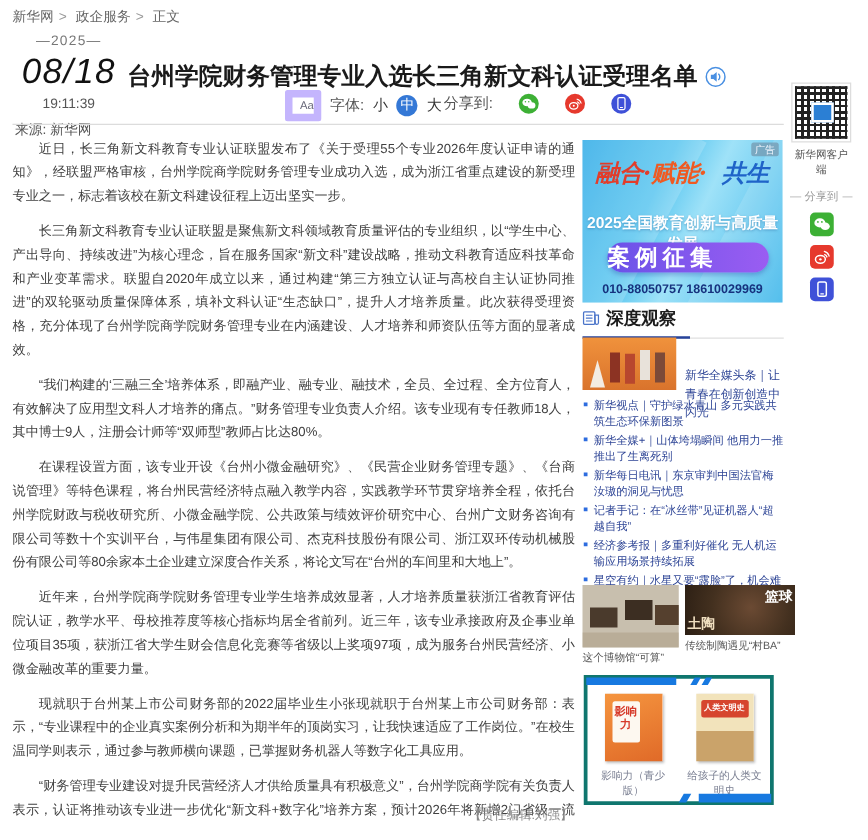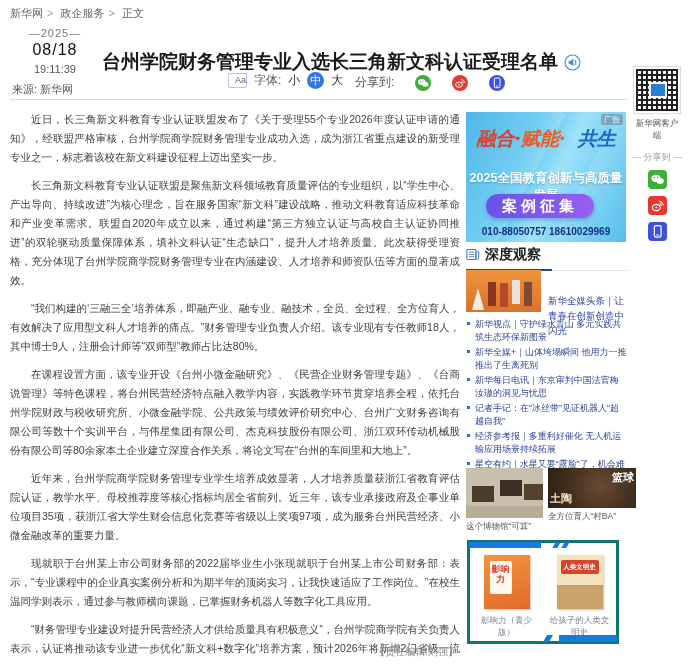--- a/index.html
+++ b/index.html
@@ -7,33 +7,33 @@
         font-family:"Liberation Sans","DejaVu Sans",sans-serif;}
 
   
   .crumbs{position:absolute;left:10px;top:6px;font-size:11px;color:#666;}
   .crumbs span{margin-right:4px;}
   .crumbs .sep{color:#999;}
 
   
   .dateblock{position:absolute;left:12px;top:27px;width:86px;text-align:center;}
   .dateblock .yr{font-size:11px;color:#777;letter-spacing:1px;}
-  .dateblock .md{font-size:16px;color:#111;margin-top:2px;letter-spacing:1px;}
+  .dateblock .md{font-size:28px;color:#111;margin-top:2px;letter-spacing:1px;font-style:italic;}
   .dateblock .tm{font-size:11px;color:#555;margin-top:4px;}
   .dateblock .src{font-size:11px;color:#555;margin-top:7px;text-align:left;}
 
   
   .title{position:absolute;left:102px;top:36px;width:486px;font-size:19px;font-weight:bold;
          color:#1a1a1a;line-height:26px;}
   .audio{display:inline-block;vertical-align:-3px;margin-left:6px;cursor:pointer;}
 
   
   .toolbar{position:absolute;left:228px;top:72px;display:flex;align-items:center;gap:7px;
            font-size:12px;color:#555;}
-  .aa{display:inline-block;width:17px;height:13px;line-height:13px;border:1px solid #c4b5fd;
+  .aa{display:inline-block;width:17px;height:13px;line-height:13px;border:6px solid #c4b5fd;
       border-radius:2px;font-size:9px;color:#667;text-align:right;}
   .fsize{color:#333;cursor:pointer;}
   .fsize.sel{display:inline-block;width:17px;height:17px;line-height:17px;border-radius:50%;
       background:#3478d6;color:#fff;text-align:center;font-size:11px;}
   .sharerow{position:absolute;left:355px;top:74px;display:flex;align-items:center;gap:21px;
             font-size:12px;color:#555;}
   .cicon{width:16px;height:16px;border-radius:50%;display:inline-block;cursor:pointer;}
 
   .hdr-divider{position:absolute;left:10px;top:99px;width:617px;border-top:1px solid #dcdcdc;}
 
@@ -50,22 +50,22 @@
       background:rgba(255,255,255,.18);transform:rotate(28deg);}
   .ad:after{content:"";position:absolute;width:70px;height:190px;right:-28px;top:-20px;
       background:rgba(255,255,255,.14);transform:rotate(28deg);}
   .ad .tag{position:absolute;top:2px;right:3px;font-size:8px;color:#f2f7ff;
       background:rgba(110,130,150,.55);padding:0 3px;border-radius:2px;z-index:3;}
   .ad .l1{position:absolute;top:14px;width:100%;text-align:center;font-weight:bold;font-style:italic;
       font-size:19px;z-index:2;font-family:"DejaVu Serif","Liberation Serif",serif;}
   .ad .l1 .r1{color:#e23c2a;} .ad .l1 .r2{color:#ef5a22;margin-top:36px;} .ad .l1 .r3{color:#1f63c8;margin-left:12px;}
   .ad .l2{position:absolute;top:58px;width:100%;text-align:center;color:#fff;font-weight:bold;
       font-size:12.5px;z-index:2;text-shadow:0 1px 2px rgba(20,80,140,.4);}
-  .ad .btn{position:absolute;top:82px;left:20px;width:108px;height:24px;line-height:24px;z-index:2;
-      text-align:center;color:#fff;font-weight:bold;font-size:15px;letter-spacing:4px;
+  .ad .btn{position:absolute;top:82px;left:20px;width:129px;height:24px;line-height:24px;z-index:2;
+      text-align:left;color:#fff;font-weight:bold;font-size:18px;letter-spacing:4px;
       border-radius:13px;background:linear-gradient(90deg,#6a52e8,#9a5df2);
       box-shadow:0 2px 4px rgba(40,60,160,.35);}
   .ad .tel{position:absolute;top:114px;width:100%;text-align:center;color:#16327e;
       font-weight:bold;font-size:10px;z-index:2;}
 
   
   .deep-hd{position:absolute;left:466px;top:246px;width:161px;border-bottom:1px solid #e0e0e0;
       padding-bottom:6px;font-size:14px;font-weight:bold;color:#1b1b1b;}
   .deep-hd svg{vertical-align:-2px;margin-right:5px;}
   .deep-hd .ul{position:absolute;left:0;bottom:-1px;width:86px;height:2px;background:#27439a;}
@@ -232,21 +232,21 @@
   <div class="photos">
     <div class="ph ph-l">
       <div class="img"></div>
       <div class="cap">这个博物馆“可算”</div>
     </div>
     <div class="ph ph-r">
       <div class="img">
         <span class="ov1">篮球</span>
         <span class="ov2">土陶</span>
       </div>
-      <div class="cap">全方位育人“村BA”</div>
+      <div class="cap">传统制陶遇见“村BA”</div>
     </div>
   </div>
 
   <div class="books">
     <div class="bar-t"></div>
     <div class="bar-b"></div>
     <div class="inner">
       <div class="bk">
         <div class="cover cover-l">
             <div class="chip">影响力</div>

